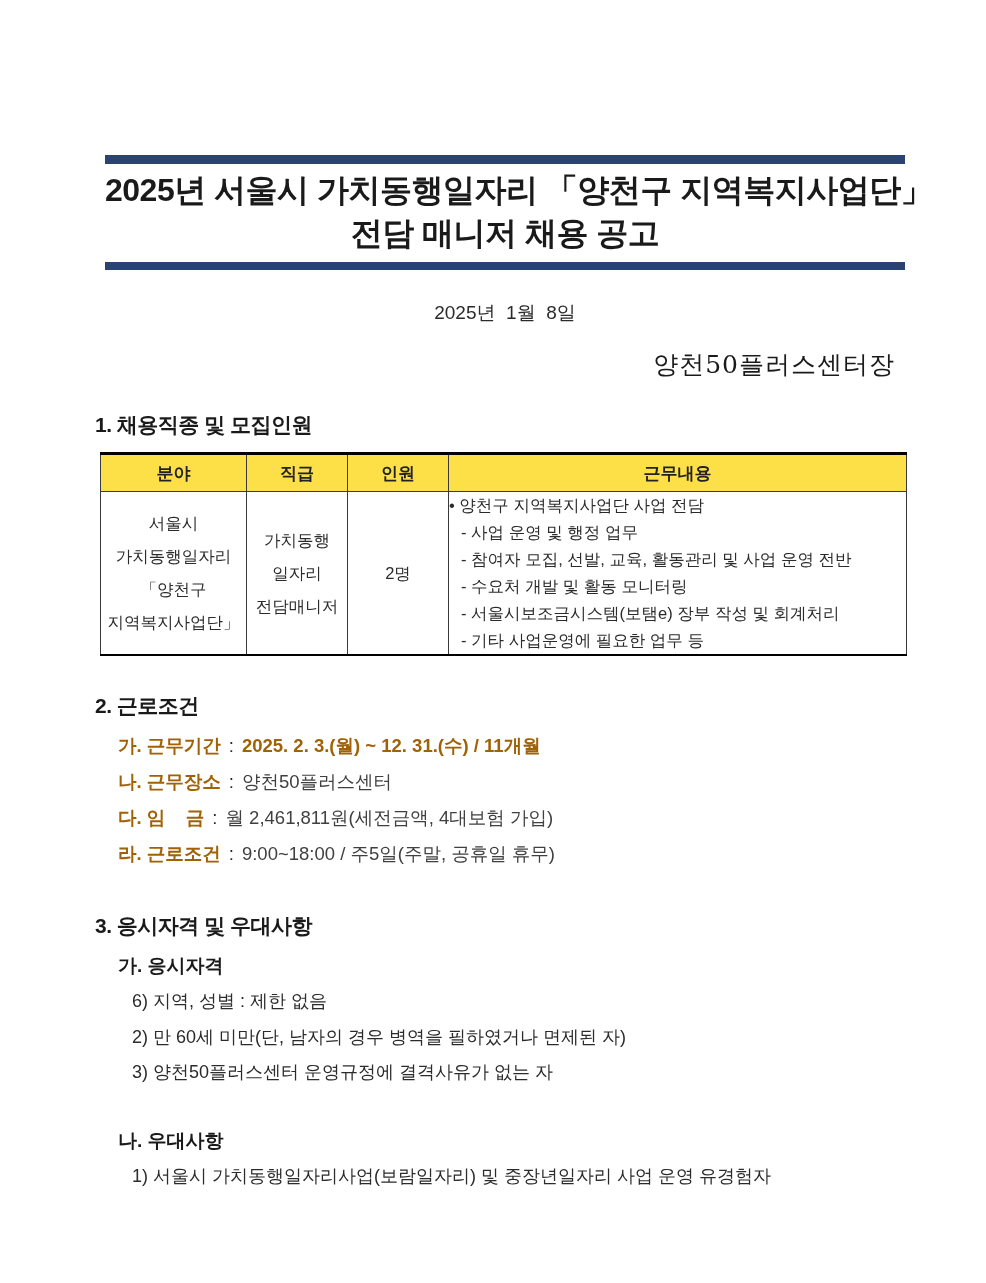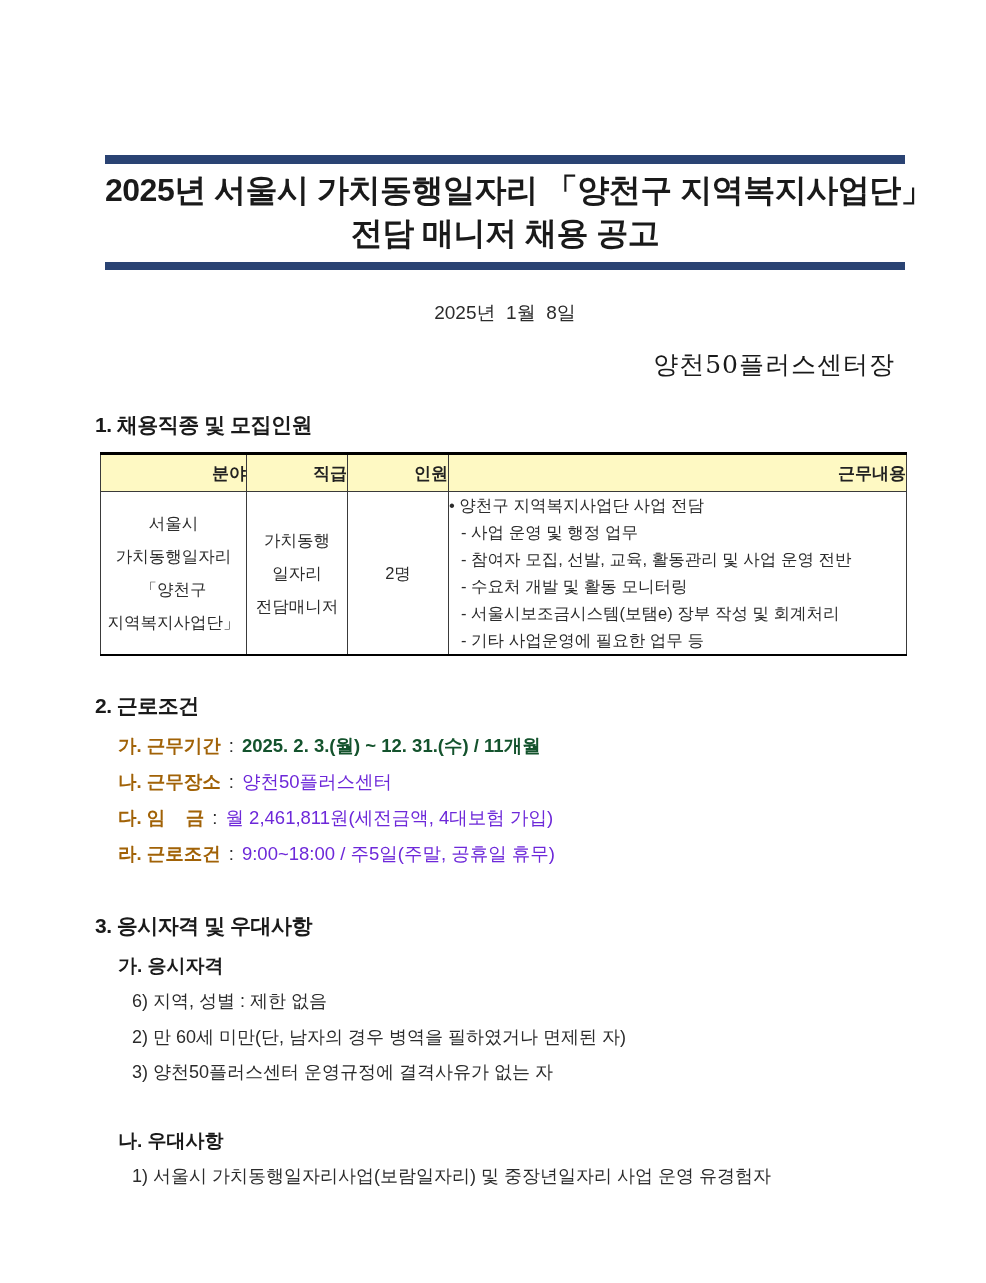--- a/index.html
+++ b/index.html
@@ -89,26 +89,26 @@
   table.recruit col.c-position { width: 101px; }
   table.recruit col.c-count    { width: 101px; }
   table.recruit col.c-duties   { width: 458px; }
   table.recruit th, table.recruit td {
     border: 1px solid #3a3a3a;
     vertical-align: middle;
     padding: 0;
   }
   table.recruit { border-top: 3px solid #000; border-bottom: 2px solid #000; }
   table.recruit th {
-    background: #fef9c3;
+    background: #fde047;
     height: 36px;
     font-size: 17px;
     font-weight: 600;
     color: #222;
-    text-align: right;
+    text-align: center;
   }
   table.recruit td {
     height: 148px;
     font-size: 16.5px;
     color: #2b2b2b;
   }
   td.cell-center {
     text-align: center;
     line-height: 33px;
     white-space: pre-line;
@@ -126,22 +126,22 @@
     line-height: 36px;
     font-size: 18.5px;
     white-space: nowrap;
   }
   .cond-label {
     font-weight: 800;
     color: #a16207;
     white-space: pre;
   }
   .cond-sep { margin: 0 8px; color: #2b2b2b; }
-  .cond-value { color: #6d28d9; }
-  .cond-value-bold { font-weight: 700; color: #14532d; }
+  .cond-value { color: #404040; }
+  .cond-value-bold { font-weight: 700; color: #a16207; }
   .section2-block { margin-top: 8px; }
   
   .sub-heading {
     margin-left: 118px;
     margin-top: 8px;
     font-size: 19px;
     font-weight: 800;
     color: #1a1a1a;
     line-height: 36px;
   }

